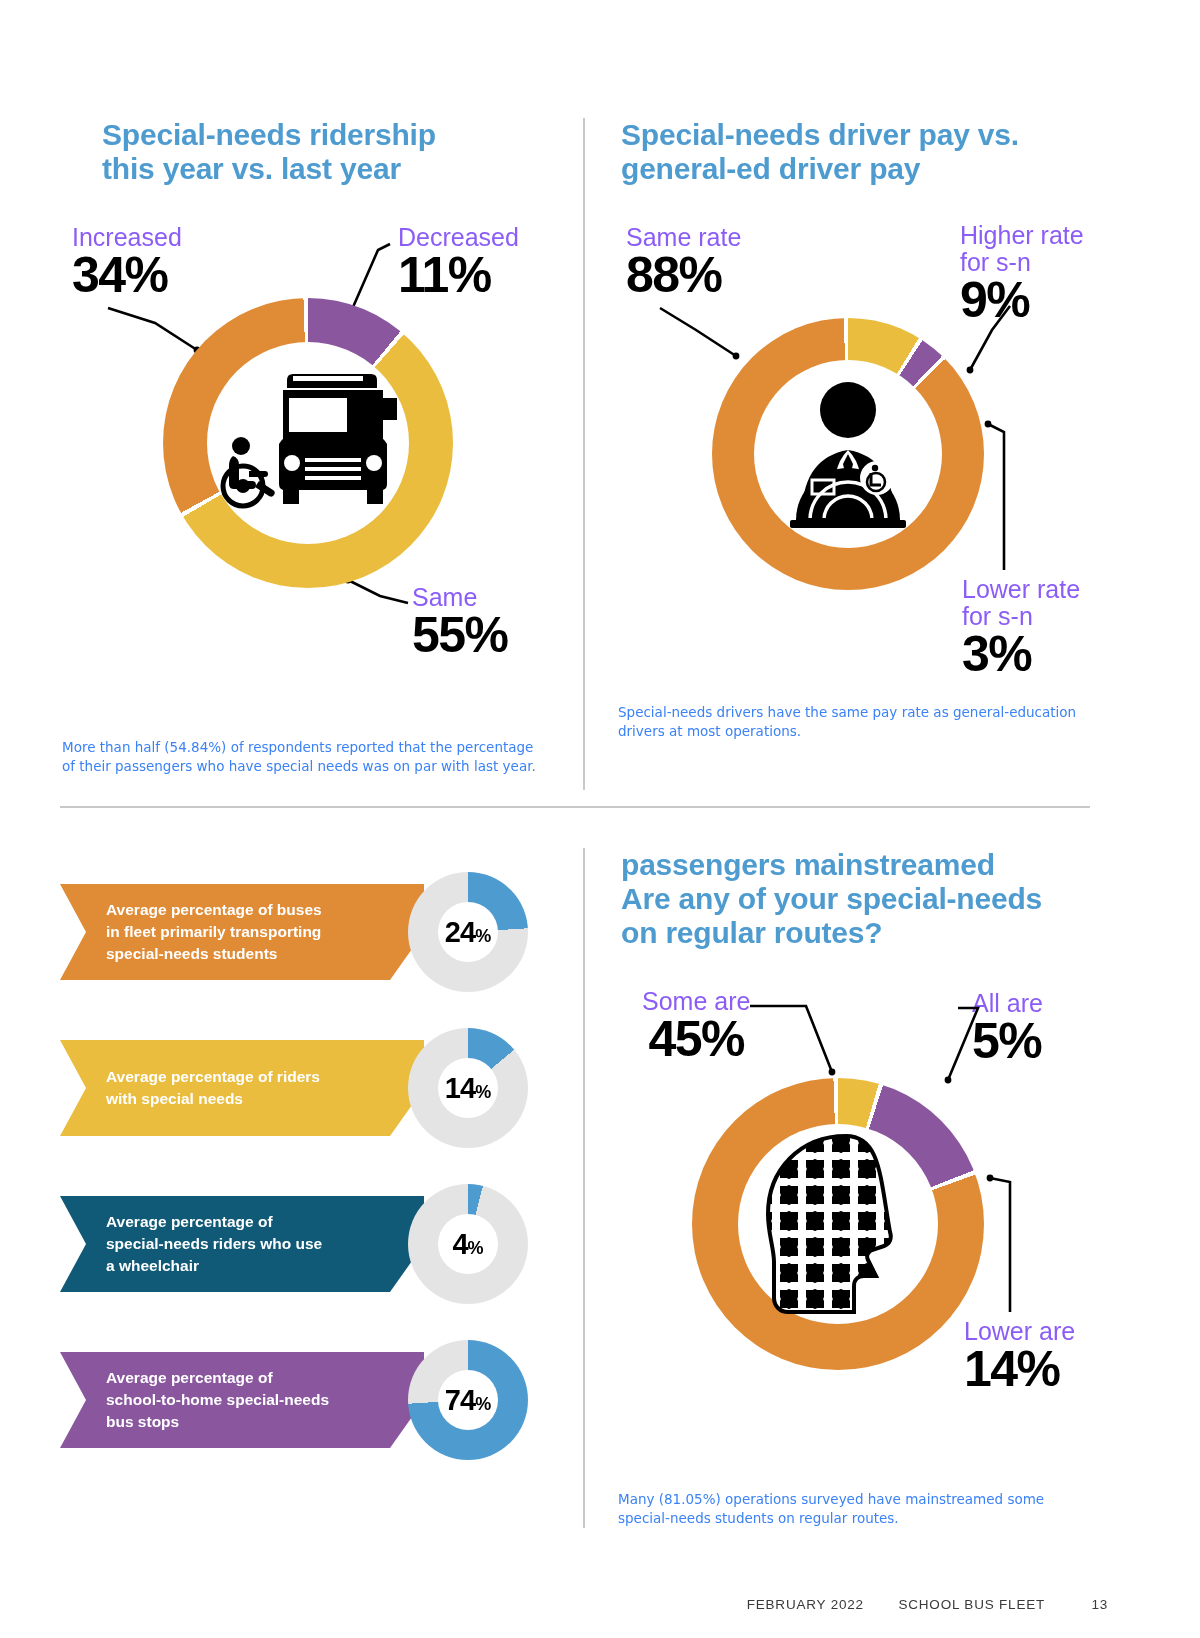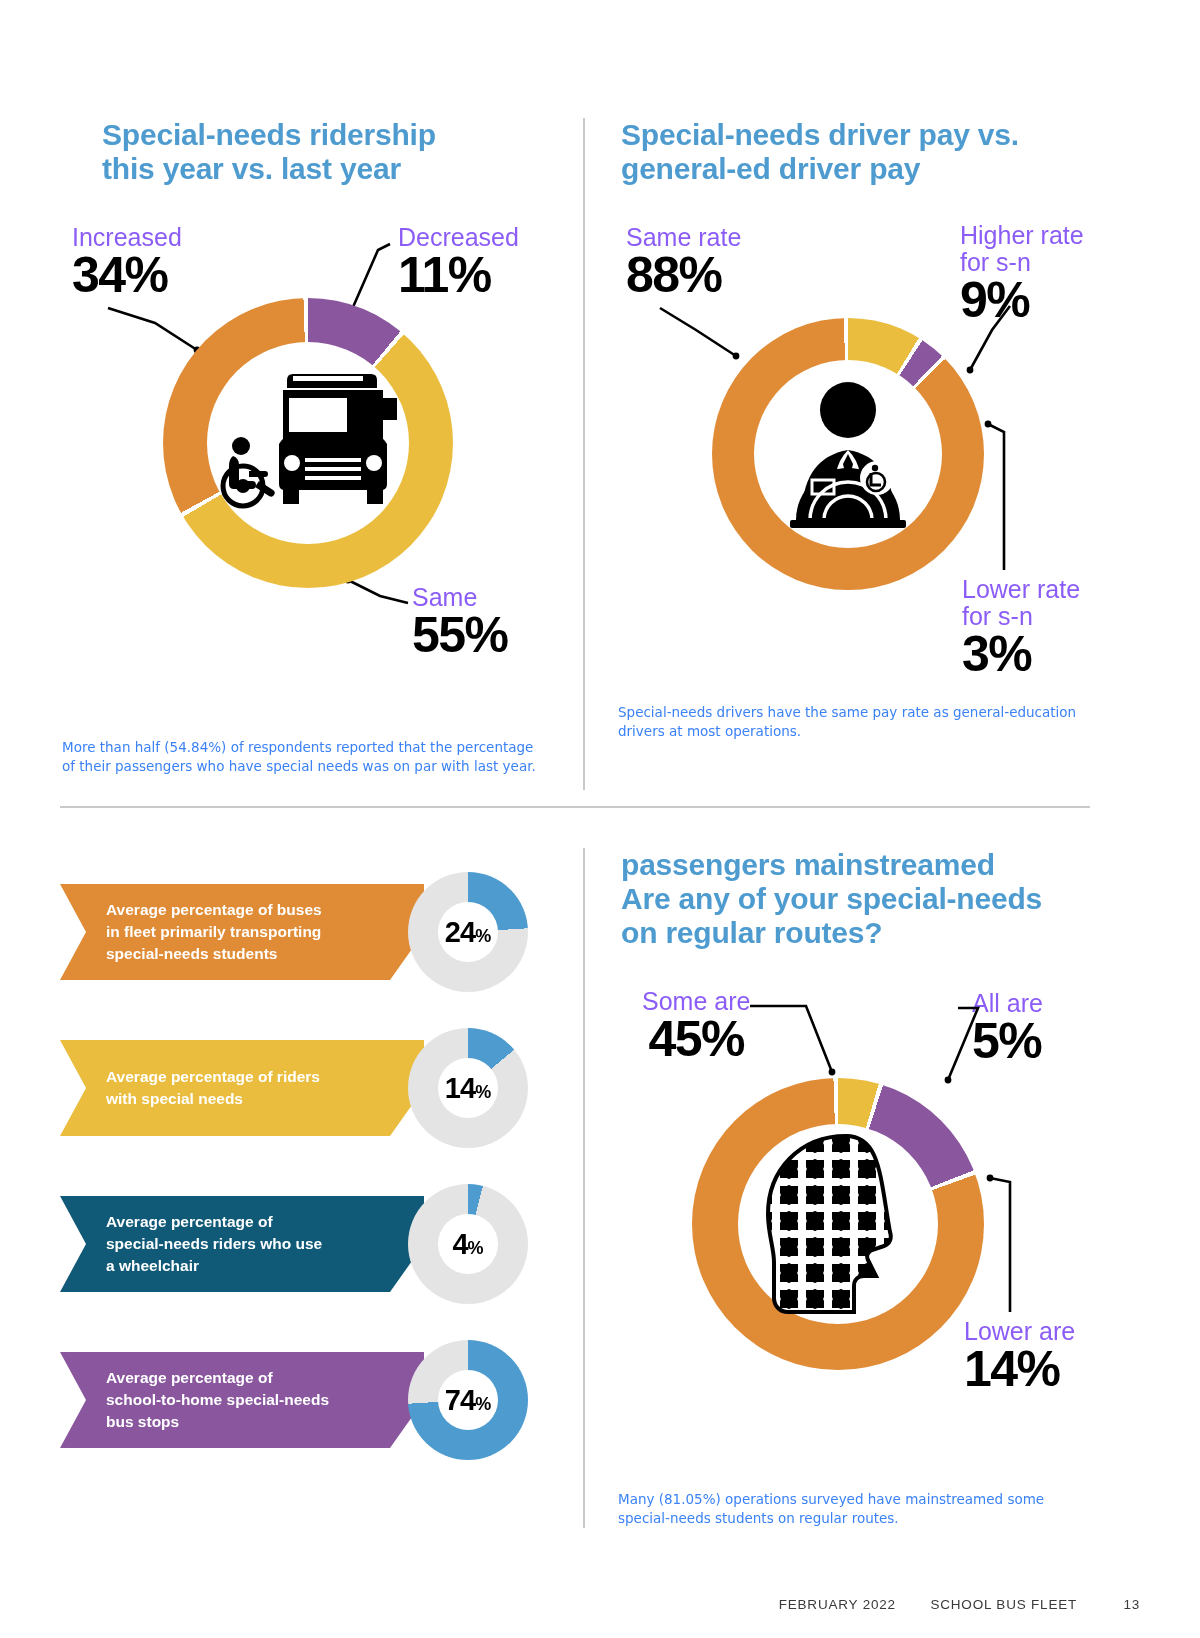--- a/index.html
+++ b/index.html
@@ -116,21 +116,21 @@
     white-space: nowrap;
   }
   .mini-val .pct { font-size: 18px; letter-spacing: 0; }
 
   
   .footer {
     position: absolute;
     left: 0; right: 0;
     bottom: 26px;
     text-align: right;
-    padding-right: 60px;
+    padding-right: 92px;
     font-size: 13.5px;
     letter-spacing: 0.8px;
     color: #3a3a3a;
   }
   .footer span { margin-left: 30px; }
   .footer .page-num { margin-left: 42px; }
 
   svg.leader { position: absolute; overflow: visible; pointer-events: none; }
 </style>
 </head>

